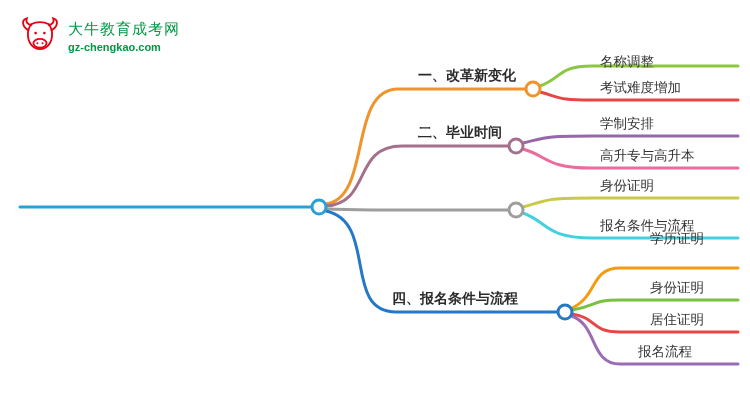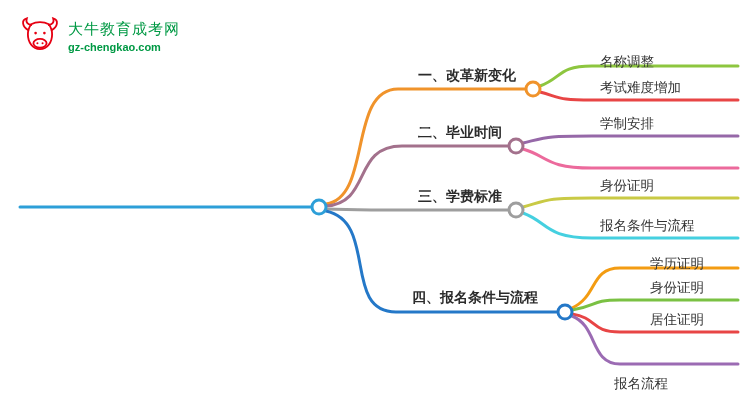--- a/index.html
+++ b/index.html
@@ -21,31 +21,31 @@
   .central{
     left:26px;top:186px;
     color:#e60012;
     font-size:15px;
     font-weight:700;
   }
   .branch{font-size:14px;font-weight:600;color:#2b2b2b;}
   .b1{left:418px;top:67px;}
   .b2{left:418px;top:124px;}
   .b3{left:418px;top:188px;}
-  .b4{left:412px;top:290px;font-family:Liberation Mono, monospace;}
+  .b4{left:392px;top:290px;}
   .c11{left:600px;top:45px;margin-top:8px;}
   .c12{left:600px;top:79px;}
   .c21{left:600px;top:115px;}
   .c22{left:600px;top:147px;}
   .c31{left:600px;top:177px;}
   .c32{left:600px;top:217px;}
-  .c41{left:650px;top:255px;text-align:center;}
+  .c41{left:650px;top:230px;text-align:center;}
   .c42{left:650px;top:279px;}
   .c43{left:650px;top:311px;}
-  .c44{left:614px;top:343px;margin-top:32px;}
+  .c44{left:638px;top:343px;}
   .brand{
     position:absolute;left:18px;top:14px;
     display:flex;align-items:center;gap:6px;
   }
   .bull{width:44px;height:44px;display:block;}
   .brand-name{
     color:#009944;font-size:15px;font-weight:400;letter-spacing:1px;
   }
   .brand-domain{
     color:#009944;font-size:11px;font-weight:700;margin-top:2px;
@@ -98,27 +98,27 @@
     </svg>
     <div class="brand-text">
       <div class="brand-name">大牛教育成考网</div>
       <div class="brand-domain">gz-chengkao.com</div>
     </div>
   </div>
 
 
   <div class="lbl branch b2">二、毕业时间</div>
   <div class="lbl branch b1">一、改革新变化</div>
-  <div class="lbl branch b3">三、学费标准</div>
   <div class="lbl branch b4">四、报名条件与流程</div>
 
   <div class="lbl c11">名称调整</div>
   <div class="lbl c12">考试难度增加</div>
 
   <div class="lbl c21">学制安排</div>
+  <div class="lbl c22">高升专与高升本</div>
 
   <div class="lbl c31">身份证明</div>
   <div class="lbl c32">报名条件与流程</div>
 
   <div class="lbl c41">学历证明</div>
   <div class="lbl c42">身份证明</div>
   <div class="lbl c43">居住证明</div>
   <div class="lbl c44">报名流程</div>
 
 </div>

